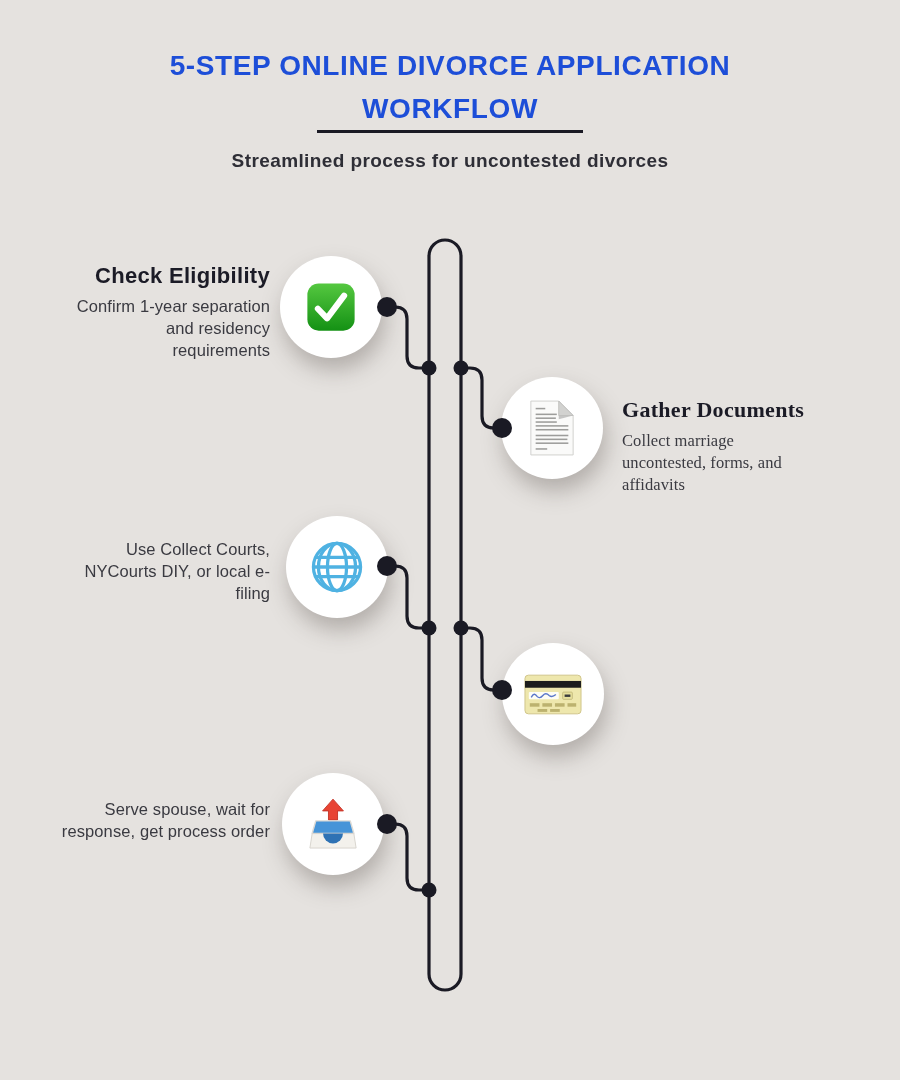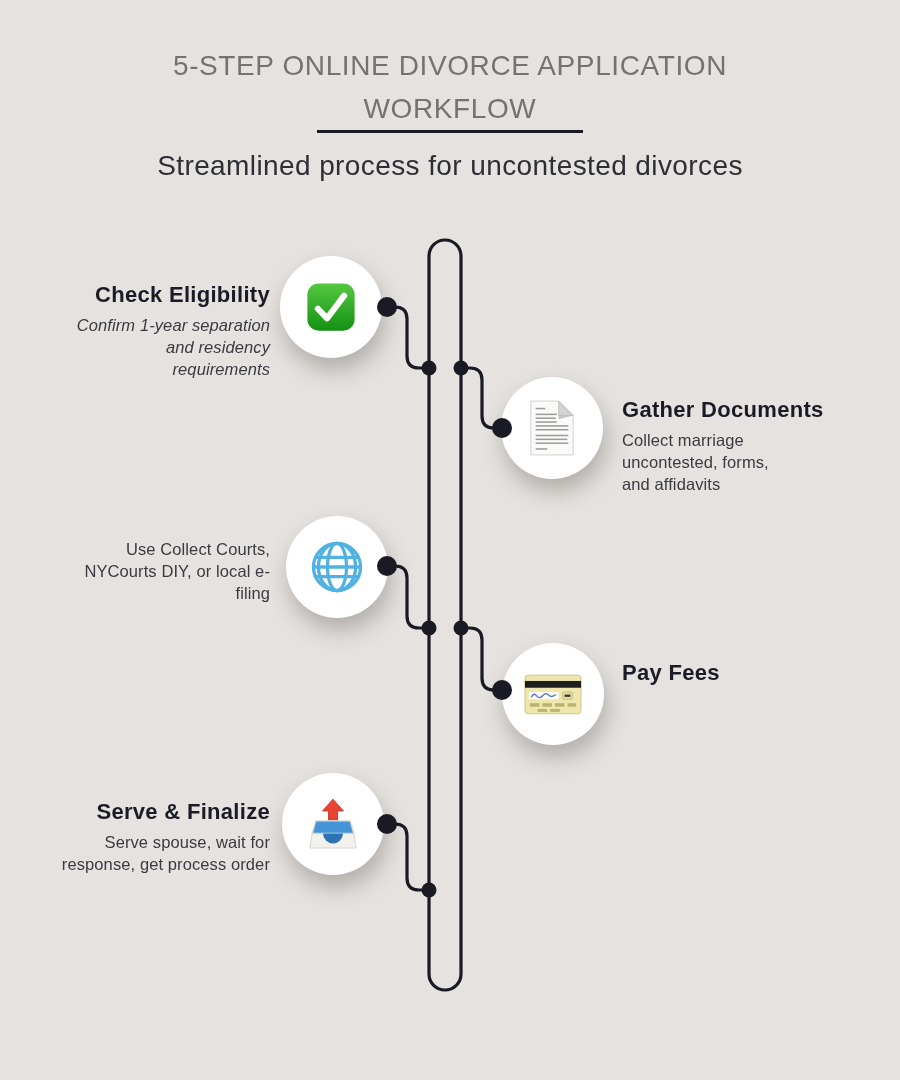--- a/index.html
+++ b/index.html
@@ -8,31 +8,31 @@
     position: relative;
     background: #e5e2df;
     font-family: "Liberation Sans", "DejaVu Sans", sans-serif;
     color: #1a1a24;
     overflow: hidden;
   }
   
   .title {
     position: absolute; top: 44px; left: 100px; width: 700px;
     text-align: center;
-    font-size: 28px; font-weight: 400; letter-spacing: 0.6px;
-    line-height: 43px; color: #737373;
+    font-size: 28px; font-weight: 700; letter-spacing: 0.6px;
+    line-height: 43px; color: #1d4ed8;
   }
   .divider {
     position: absolute; top: 130px; left: 317px;
     width: 266px; height: 3px; background: #1a1a24;
   }
   .subtitle {
     position: absolute; top: 150px; left: 0; width: 900px;
     text-align: center;
-    font-size: 28px; font-weight: 400; letter-spacing: 0.4px;
+    font-size: 19px; font-weight: 700; letter-spacing: 0.4px;
     color: #2e2e36;
   }
   
   .timeline-svg {
     position: absolute; top: 0; left: 0; width: 900px; height: 1080px;
     z-index: 3; pointer-events: none;
   }
   .step-circle {
     position: absolute; width: 102px; height: 102px; border-radius: 50%;
     background: #ffffff;
@@ -52,23 +52,23 @@
     color: #1b1b26; margin-bottom: 7px; line-height: 26px;
   }
   .step-text p {
     font-size: 16.5px; line-height: 1.33; letter-spacing: 0.1px;
     color: #3a3a41;
   }
   .side-left  { text-align: right; }
   .side-left p  { margin-left: auto; }
   .side-right { text-align: left; }
   .side-right p { margin-right: auto; }
-  .t1 { right: 630px; top: 282px; width: 250px; }
-  .t1 p { max-width: 196px; font-style: italic; }
-  .t2 { left: 622px; top: 397px; width: 240px; }
+  .t1 { right: 630px; top: 263px; width: 250px; }
+  .t1 p { max-width: 196px; }
+  .t2 { left: 622px; top: 397px; width: 240px; font-family: Liberation Serif, serif; }
   .t2 p { max-width: 178px; }
   .t3 { right: 630px; top: 539px; width: 250px; }
   .t3 p { max-width: 205px; }
   .t4 { left: 622px; top: 660px; width: 240px; }
   .t4 p { max-width: 214px; }
   .t5 { right: 630px; top: 799px; width: 250px; }
   .t5 p { max-width: 220px; }
   .icon-svg { display: block; }
 </style>
 </head>
@@ -183,19 +183,17 @@
 <div class="step-text side-right t2">
   <h3>Gather Documents</h3>
   <p>Collect marriage uncontested, forms, and affidavits</p>
 </div>
 
 <div class="step-text side-left t3">
   <p>Use Collect Courts, NYCourts DIY, or local e-filing</p>
 </div>
 
 <div class="step-text side-right t4">
-  <h3>Pay Fees</h3>
 </div>
 
 <div class="step-text side-left t5">
-  <h3>Serve &amp; Finalize</h3>
   <p>Serve spouse, wait for response, get process order</p>
 </div>
 
 </body></html>

